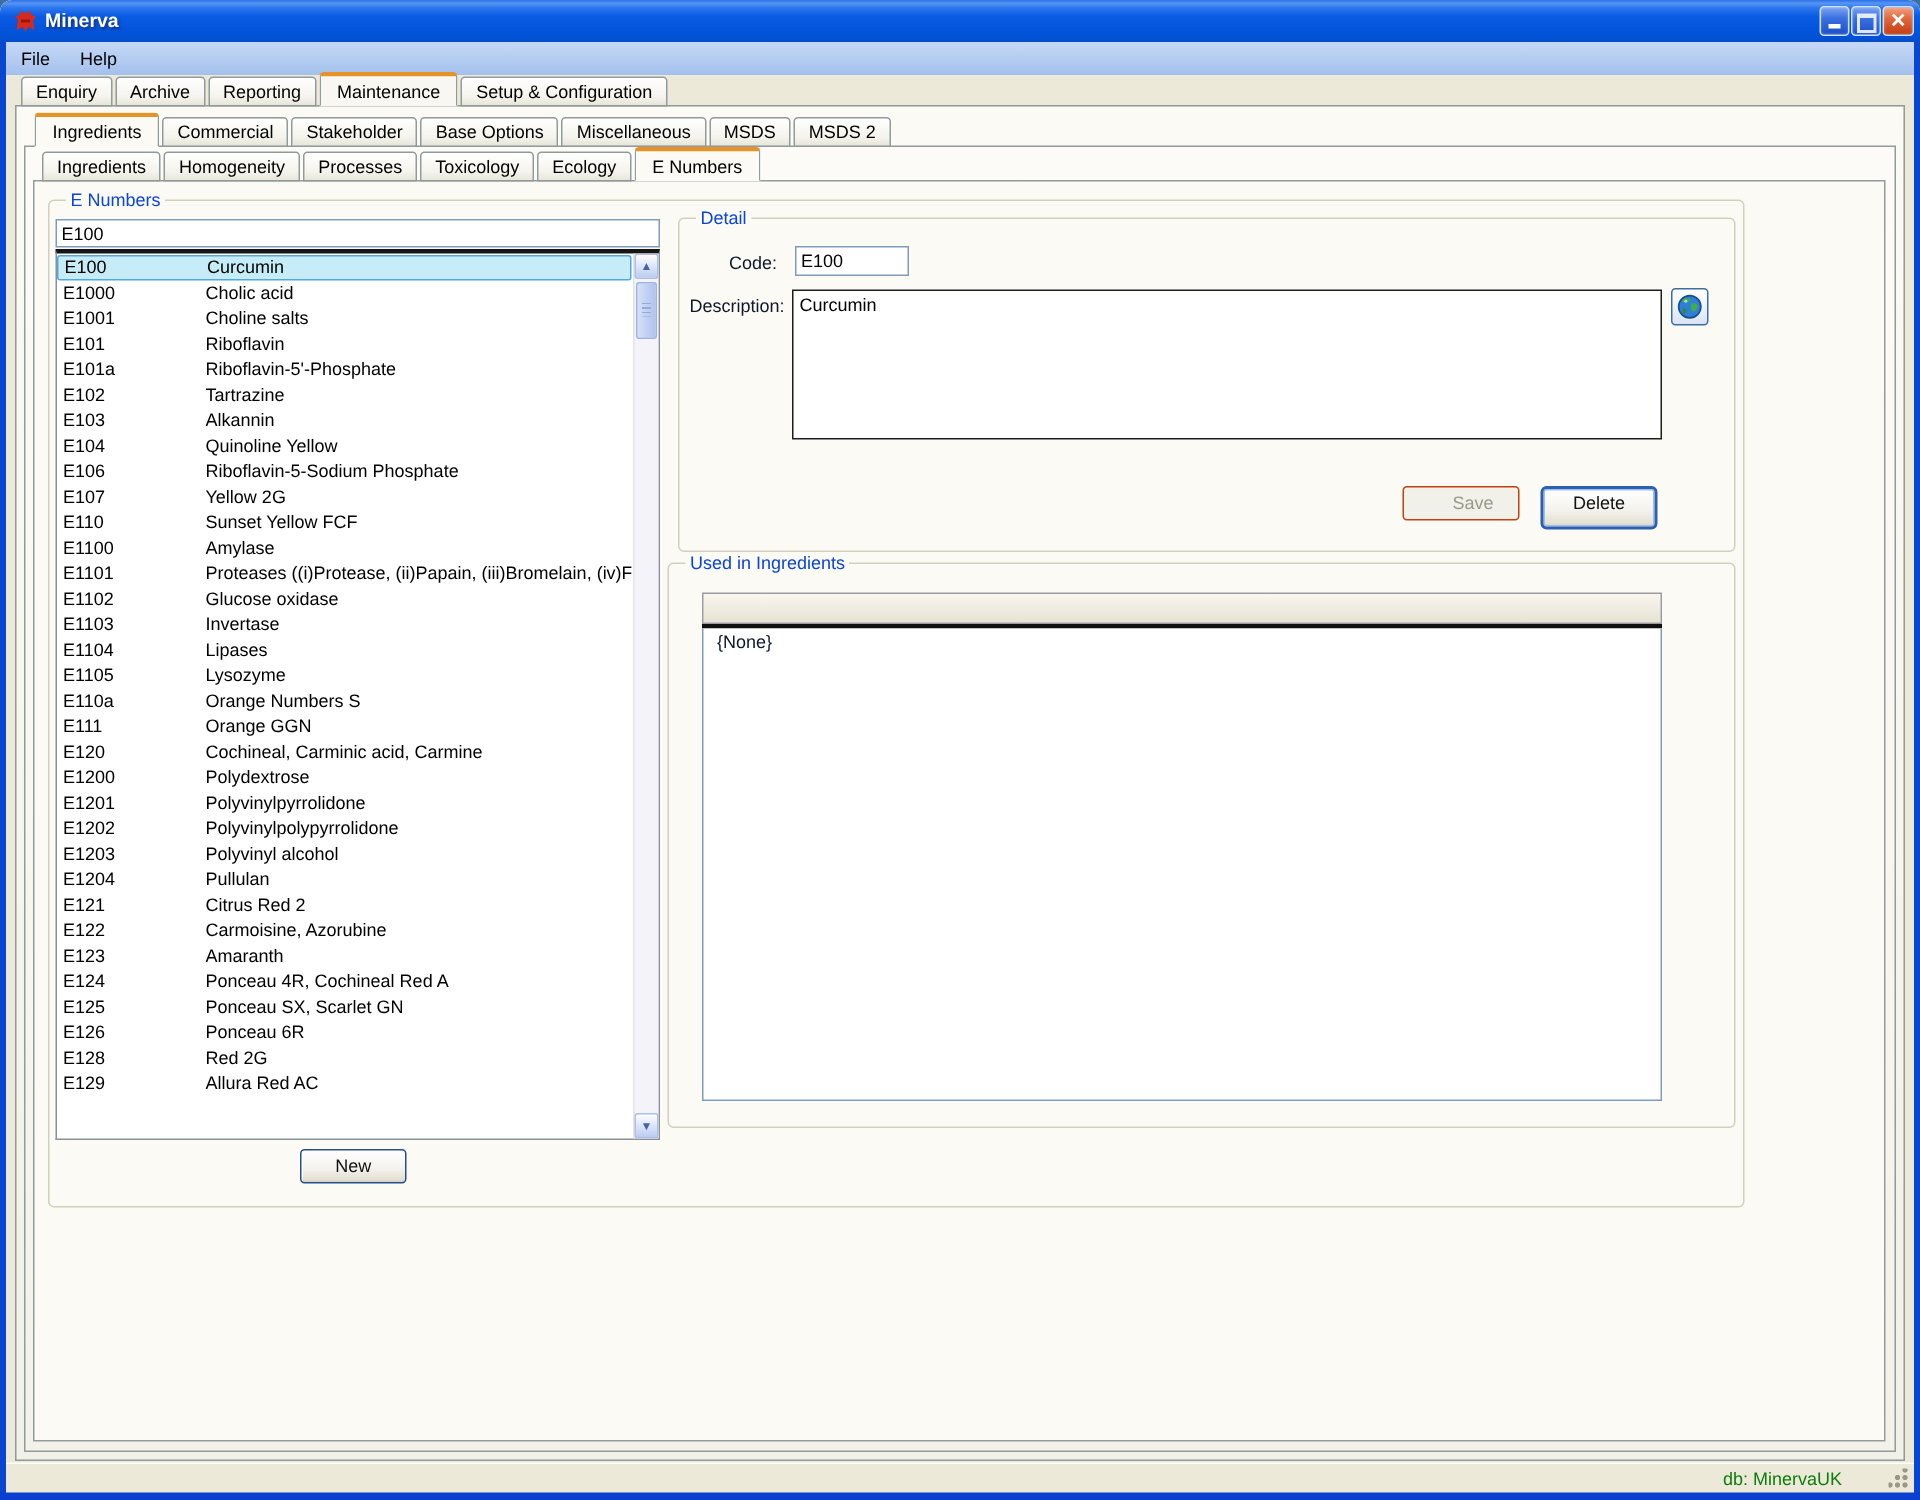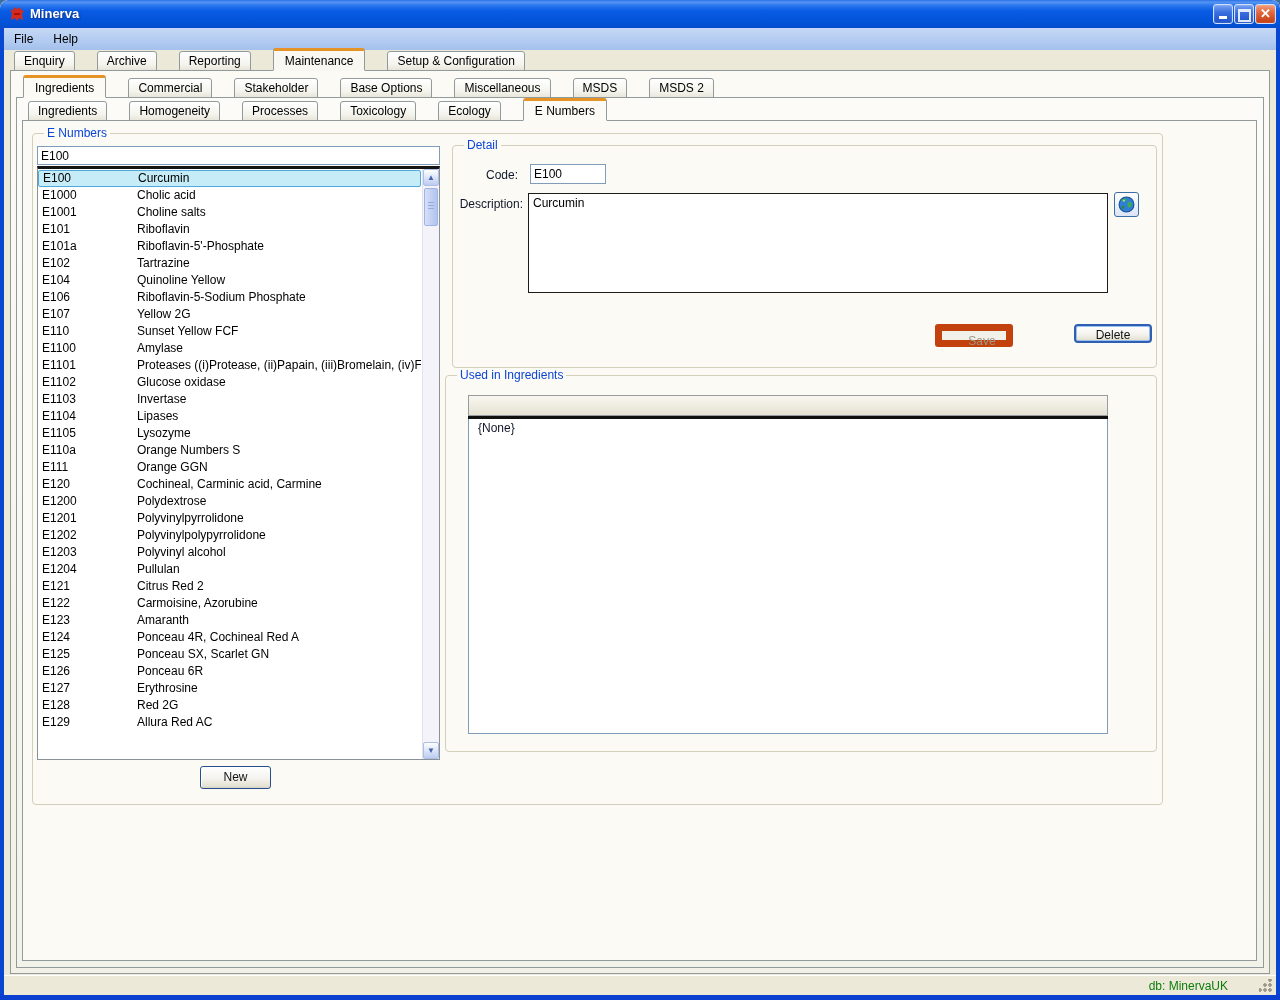--- a/index.html
+++ b/index.html
@@ -28,21 +28,21 @@
   .bleft{left:0;top:28px;width:4px;height:966px;background:#0a47d0;}
   .bright{left:1276px;top:28px;width:4px;height:966px;background:#0a47d0;}
   .bbottom{left:0;top:994px;width:1280px;height:6px;background:#0a3fd0;}
 
   
   .page{border:1px solid #919b9c;box-sizing:border-box;}
   #page1{left:10px;top:70px;width:1260px;height:904px;background:linear-gradient(180deg,#fbfaf5,#f2f1e7);}
   #page2{left:16px;top:97px;width:1248px;height:871px;background:linear-gradient(180deg,#fcfbf7,#f3f2e9);}
   #page3{left:22px;top:120px;width:1235px;height:841px;background:#fbfaf4;}
 
-  .tabstrip{display:flex;align-items:flex-end;z-index:8;gap:20px;}
+  .tabstrip{display:flex;align-items:flex-end;z-index:8;}
   #tabstrip1{left:14px;top:48px;height:23px;}
   #tabstrip2{left:23px;top:75px;height:23px;}
   #tabstrip3{left:28px;top:98px;height:23px;}
   .tab{height:20px;line-height:19px;box-sizing:border-box;padding:0 9px;font-size:12px;color:#000;
     background:linear-gradient(180deg,#ffffff 0%,#f4f3ec 70%,#e8e6da 100%);
     border:1px solid #919b9c;border-radius:3px 3px 0 0;margin-right:2px;position:relative;z-index:8;}
   .tab.selected{height:23px;line-height:20px;background:#fbfaf4;border-bottom:1px solid #fbfaf4;
     border-top:3px solid #e59326;z-index:9;padding:0 11px;}
   #tabstrip1 .tab.selected{background:#f8f7f1;border-bottom-color:#f8f7f1;}
   #tabstrip2 .tab.selected{background:#fbfaf4;border-bottom-color:#fbfaf4;}
@@ -72,21 +72,21 @@
     background:linear-gradient(90deg,#d8e1f8 0%,#c2d0f2 50%,#b2c3ee 100%);}
   .sthumb::after{content:"";position:absolute;left:3px;right:3px;top:13px;height:9px;
     background:repeating-linear-gradient(180deg,#93aada 0px,#93aada 1px,transparent 1px,transparent 3px);}
 
   
   .xpbtn{box-sizing:border-box;border:1px solid #274f8e;border-radius:3px;font-family:"Liberation Sans",sans-serif;
     font-size:12px;color:#111;text-align:center;
     background:linear-gradient(180deg,#ffffff 0%,#f4f3ee 55%,#e4e0d2 92%,#d6d0be 100%);
     box-shadow:inset 1px 1px 0 #ffffff;}
   .xpbtn.default{border:2px solid #2f5fb2;box-shadow:inset 0 0 0 1px #9cc0ee;border-radius:4px;}
-  .xpbtn.disabled{border:7px solid #c2410c;background:#f2f1e9;color:#9b998c;box-shadow:none;padding-left:16px;}
+  .xpbtn.disabled{border:1px solid #c2410c;background:#f2f1e9;color:#9b998c;box-shadow:none;padding-left:16px;}
 
   
   .fieldlabel{font-size:12px;color:#0f172a;}
   .textinput{box-sizing:border-box;border:1px solid #7f9db9;background:#fff;font-family:"Liberation Sans",sans-serif;
     font-size:12px;padding:1px 3px;outline:none;}
   .descbox{box-sizing:border-box;border:1px solid #1c1c1c;background:#fff;font-size:12px;padding:2px 4px;color:#000;}
   .globebtn{box-sizing:border-box;border:1px solid #3a6ea5;border-radius:3px;
     background:linear-gradient(180deg,#ffffff,#dbe4f6);display:flex;align-items:center;justify-content:center;}
 
   
@@ -187,20 +187,24 @@
         </div>
         <div class="lrow">
           <span class="lcode">E101a</span>
           <span class="ldesc">Riboflavin-5'-Phosphate</span>
         </div>
         <div class="lrow">
           <span class="lcode">E102</span>
           <span class="ldesc">Tartrazine</span>
         </div>
         <div class="lrow">
+          <span class="lcode">E103</span>
+          <span class="ldesc">Alkannin</span>
+        </div>
+        <div class="lrow">
           <span class="lcode">E104</span>
           <span class="ldesc">Quinoline Yellow</span>
         </div>
         <div class="lrow">
           <span class="lcode">E106</span>
           <span class="ldesc">Riboflavin-5-Sodium Phosphate</span>
         </div>
         <div class="lrow">
           <span class="lcode">E107</span>
           <span class="ldesc">Yellow 2G</span>
@@ -281,24 +285,20 @@
           <span class="lcode">E124</span>
           <span class="ldesc">Ponceau 4R, Cochineal Red A</span>
         </div>
         <div class="lrow">
           <span class="lcode">E125</span>
           <span class="ldesc">Ponceau SX, Scarlet GN</span>
         </div>
         <div class="lrow">
           <span class="lcode">E126</span>
           <span class="ldesc">Ponceau 6R</span>
-        </div>
-        <div class="lrow">
-          <span class="lcode">E127</span>
-          <span class="ldesc">Erythrosine</span>
         </div>
         <div class="lrow">
           <span class="lcode">E128</span>
           <span class="ldesc">Red 2G</span>
         </div>
         <div class="lrow">
           <span class="lcode">E129</span>
           <span class="ldesc">Allura Red AC</span>
         </div>
       </div>
@@ -321,21 +321,21 @@
   <div class="abs globebtn" style="left:1114px;top:192px;width:25px;height:25px;">
     <svg width="17" height="17" viewBox="0 0 16 16">
       <circle cx="8" cy="8" r="7" fill="#2f7fd6" stroke="#174f8c" stroke-width="1"></circle>
       <path d="M3 4 Q5 2 8 3 Q9 4 7 5 Q4 6 3 4 Z" fill="#3fae49"></path>
       <path d="M9 6 Q13 5 13 8 Q12 11 10 11 Q8 9 9 6 Z" fill="#3fae49"></path>
       <path d="M4 9 Q6 9 6 11 Q5 13 4 12 Q3 10 4 9 Z" fill="#2e8a38"></path>
       <circle cx="5.5" cy="4.5" r="1" fill="#cfe8ff" opacity="0.7"></circle>
     </svg>
   </div>
   <div class="abs xpbtn disabled" style="left:935px;top:324px;width:78px;height:23px;line-height:21px;">Save</div>
-  <div class="abs xpbtn default" style="left:1074px;top:324px;width:78px;height:19px;line-height:19px;">Delete</div>
+  <div class="abs xpbtn default" style="left:1027px;top:324px;width:78px;height:29px;line-height:19px;">Delete</div>
 
   <div class="abs groupbox" style="left:445px;top:375px;width:712px;height:377px;">
     <span class="grouplabel">Used in Ingredients</span>
   </div>
   <div class="abs uheader" style="left:468px;top:395px;width:640px;height:21px;"></div>
   <div class="abs ublack" style="left:468px;top:416px;width:640px;height:3px;"></div>
   <div class="abs ulist" style="left:468px;top:419px;width:640px;height:315px;" id="used-rows">
       <div class="urow">{None}</div>
     </div>
 

